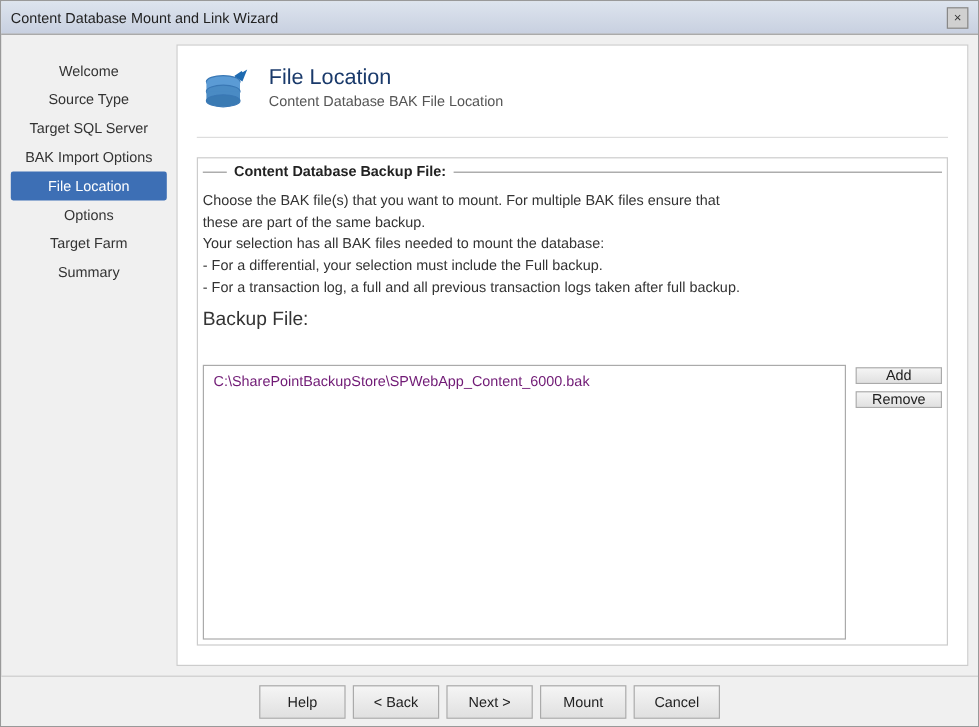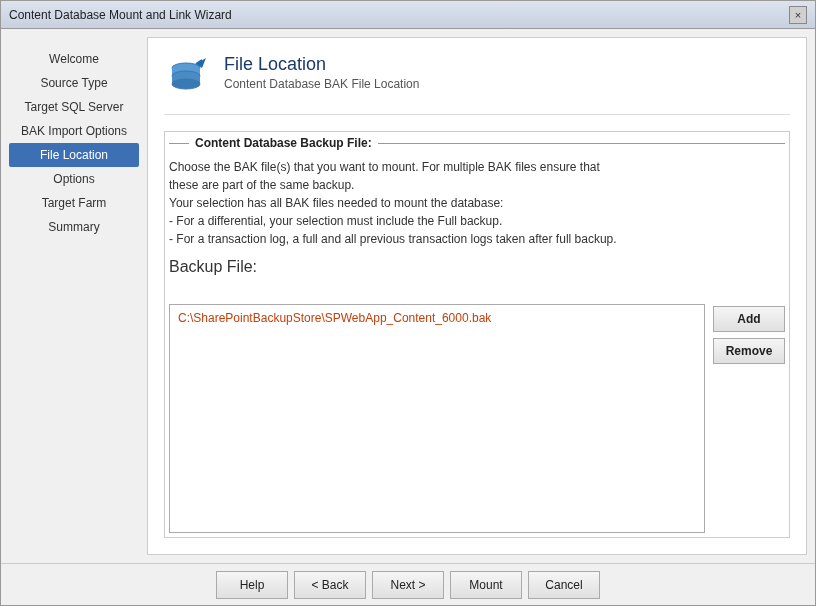--- a/index.html
+++ b/index.html
@@ -170,40 +170,39 @@
       border: 1px solid #aaa;
       background: white;
       padding: 4px;
       min-height: 200px;
       font-size: 12px;
       color: #1a3a8a;
       overflow-y: auto;
     }
     .file-list-item {
       padding: 2px 4px;
-      color: #c2410c;
+      color: #701a75;
     }
     .button-column {
       display: flex;
       flex-direction: column;
       gap: 6px;
       padding-top: 2px;
     }
     .action-btn {
       width: 72px;
-      height: 26px;
+      height: 14px;
       background: linear-gradient(to bottom, #f5f5f5, #e0e0e0);
       border: 1px solid #aaa;
       font-size: 12px;
       cursor: pointer;
       color: #222;
       display: flex;
       align-items: center;
       justify-content: center;
-      font-weight: bold;
     }
     .footer {
       height: 42px;
       display: flex;
       align-items: center;
       justify-content: center;
       gap: 6px;
       border-top: 1px solid #ccc;
       background: #f0f0f0;
       flex-shrink: 0;

